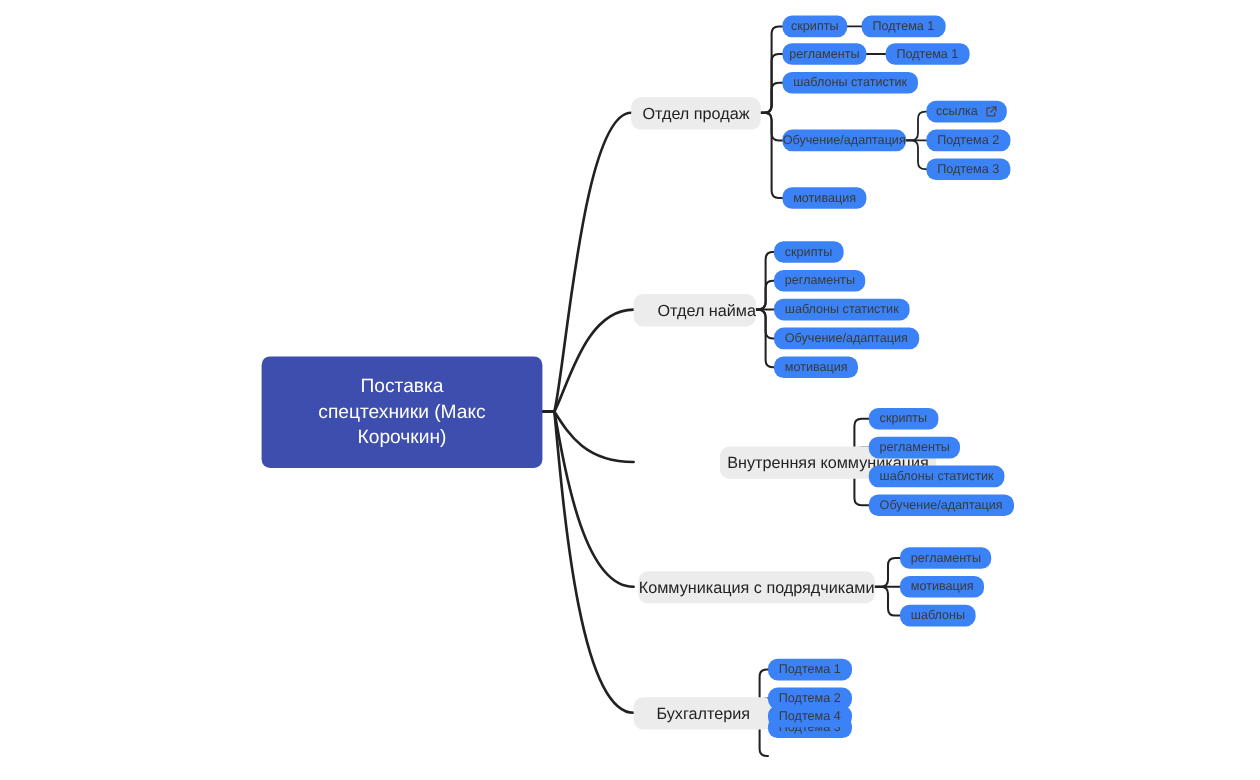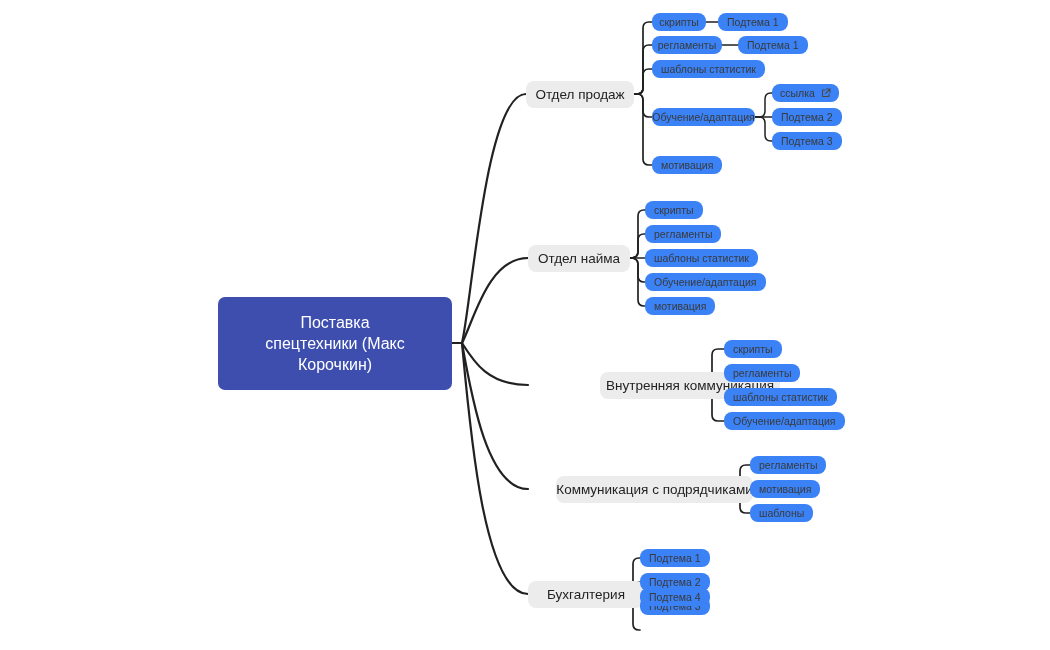--- a/index.html
+++ b/index.html
@@ -102,34 +102,34 @@
     <span>ссылка</span>
     <svg class="ext-icon" viewBox="0 0 10 10">
       <path d="M4 2 H1.5 V8.5 H8 V6" stroke="#4a4a4a" stroke-width="1.1" fill="none" stroke-linecap="round" stroke-linejoin="round"></path>
       <path d="M5.5 1 H9 V4.5 M9 1 L4.6 5.4" stroke="#4a4a4a" stroke-width="1.1" fill="none" stroke-linecap="round" stroke-linejoin="round"></path>
     </svg>
   </div>
   <div class="node node-leaf" style="left:772px;top:108px;">Подтема 2</div>
   <div class="node node-leaf" style="left:772px;top:132px;">Подтема 3</div>
   <div class="node node-leaf" style="left:652px;top:156px;">мотивация</div>
 
-  <div class="node node-branch" style="left:528px;top:245px;width:102px;">Отдел найма</div>
+  <div class="node node-branch" style="left:528px;top:245px;width:102px;text-align:right;">Отдел найма</div>
   <div class="node node-leaf" style="left:645px;top:201px;">скрипты</div>
   <div class="node node-leaf" style="left:645px;top:225px;">регламенты</div>
   <div class="node node-leaf" style="left:645px;top:249px;">шаблоны статистик</div>
   <div class="node node-leaf" style="left:645px;top:273px;">Обучение/адаптация</div>
   <div class="node node-leaf" style="left:645px;top:297px;">мотивация</div>
 
   <div class="node node-branch" style="left:552px;top:372px;width:180px;margin-left:48px;">Внутренняя коммуникация</div>
   <div class="node node-leaf" style="left:724px;top:340px;">скрипты</div>
   <div class="node node-leaf" style="left:724px;top:364px;">регламенты</div>
   <div class="node node-leaf" style="left:724px;top:388px;">шаблоны статистик</div>
   <div class="node node-leaf" style="left:724px;top:412px;">Обучение/адаптация</div>
 
-  <div class="node node-branch" style="left:532px;top:476px;width:197px;margin-left:24px;">Коммуникация с подрядчиками</div>
+  <div class="node node-branch" style="left:532px;top:476px;width:197px;">Коммуникация с подрядчиками</div>
   <div class="node node-leaf" style="left:750px;top:456px;">регламенты</div>
   <div class="node node-leaf" style="left:750px;top:480px;">мотивация</div>
   <div class="node node-leaf" style="left:750px;top:504px;">шаблоны</div>
 
   <div class="node node-branch" style="left:528px;top:581px;width:116px;">Бухгалтерия</div>
   <div class="node node-leaf" style="left:640px;top:549px;">Подтема 1</div>
   <div class="node node-leaf" style="left:640px;top:573px;">Подтема 2</div>
   <div class="node node-leaf" style="left:640px;top:597px;">Подтема 3</div>
   <div class="node node-leaf" style="left:640px;top:588px;">Подтема 4</div>
 

